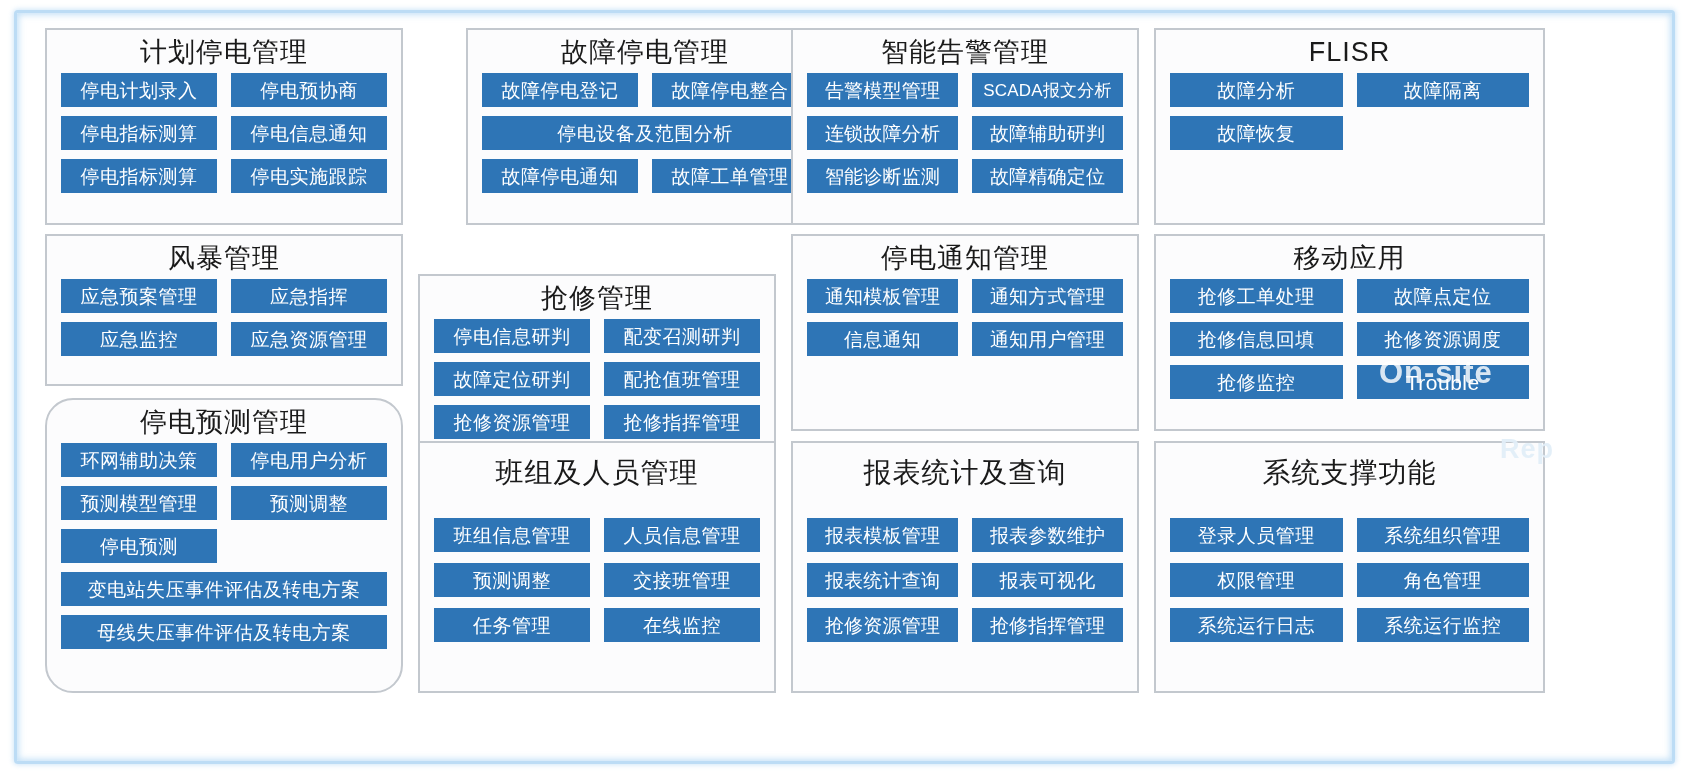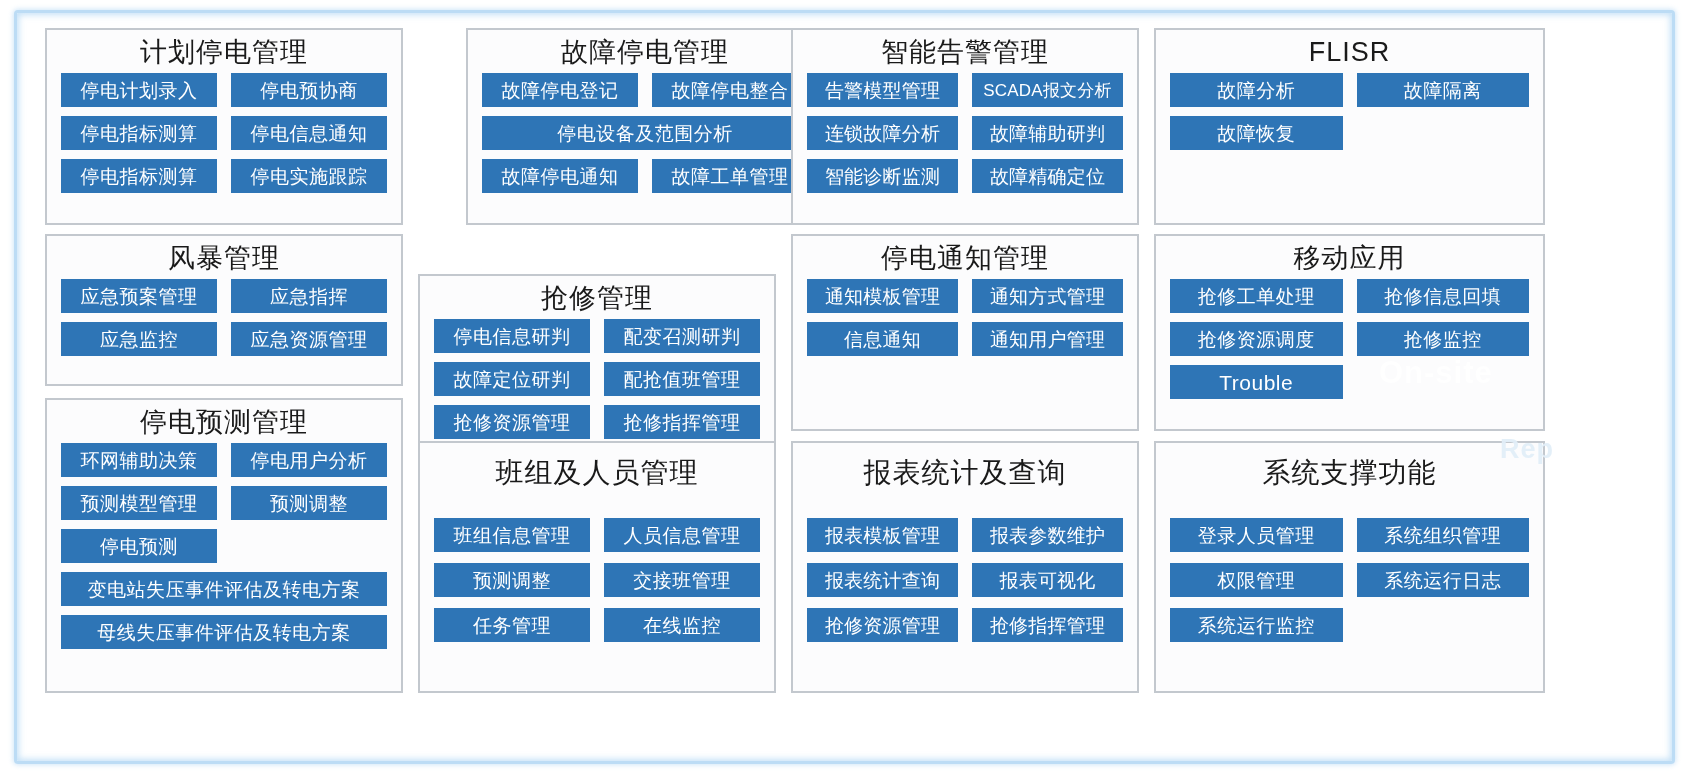--- a/index.html
+++ b/index.html
@@ -168,28 +168,29 @@
         <div class="btn half lat">通知方式管理</div>
         <div class="btn half lat">信息通知</div>
         <div class="btn half lat">通知用户管理</div>
       </div>
     </div>
 
     <div class="panel" style="left:1109px; top:206px; width:391px; height:197px;">
       <div class="panel-title">移动应用</div>
       <div class="btn-grid">
         <div class="btn half">抢修工单处理</div>
+        <div class="btn half">故障点定位</div>
         <div class="btn half">抢修信息回填</div>
         <div class="btn half">抢修资源调度</div>
         <div class="btn half">抢修监控</div>
         <div class="btn half" style="font-size:21px;">Trouble</div>
       </div>
     </div>
 
-    <div class="panel" style="left:0px; top:370px; width:358px; height:295px;">
+    <div class="panel" style="left:0px; top:370px; width:358px; height:295px;border-radius:28px;">
       <div class="panel-title">停电预测管理</div>
       <div class="btn-grid">
         <div class="btn half">环网辅助决策</div>
         <div class="btn half">停电用户分析</div>
         <div class="btn half">预测模型管理</div>
         <div class="btn half">预测调整</div>
         <div class="btn half">停电预测</div>
         <div class="btn full">变电站失压事件评估及转电方案</div>
         <div class="btn full">母线失压事件评估及转电方案</div>
       </div>
@@ -218,20 +219,21 @@
         <div class="btn half lat">抢修指挥管理</div>
       </div>
     </div>
 
     <div class="panel" style="left:1109px; top:413px; width:391px; height:252px;">
       <div class="panel-title" style="font-size:28px; padding-top:14px;">系统支撑功能</div>
       <div class="btn-grid" style="padding-top:24px; gap:11px 14px;">
         <div class="btn half">登录人员管理</div>
         <div class="btn half">系统组织管理</div>
         <div class="btn half">权限管理</div>
+        <div class="btn half">角色管理</div>
         <div class="btn half">系统运行日志</div>
         <div class="btn half">系统运行监控</div>
       </div>
     </div>
 
   </div>
 
   <div class="watermark wm-onsite">On-site</div>
   <div class="watermark wm-rep">Rep</div>
 

